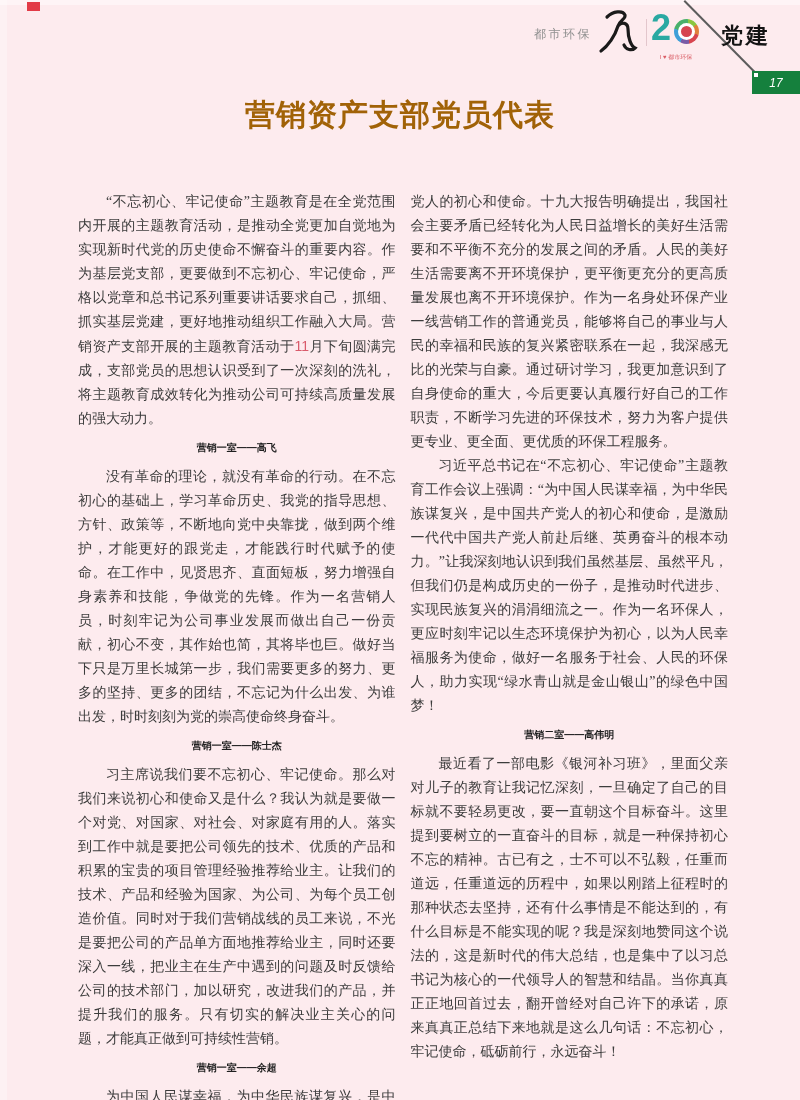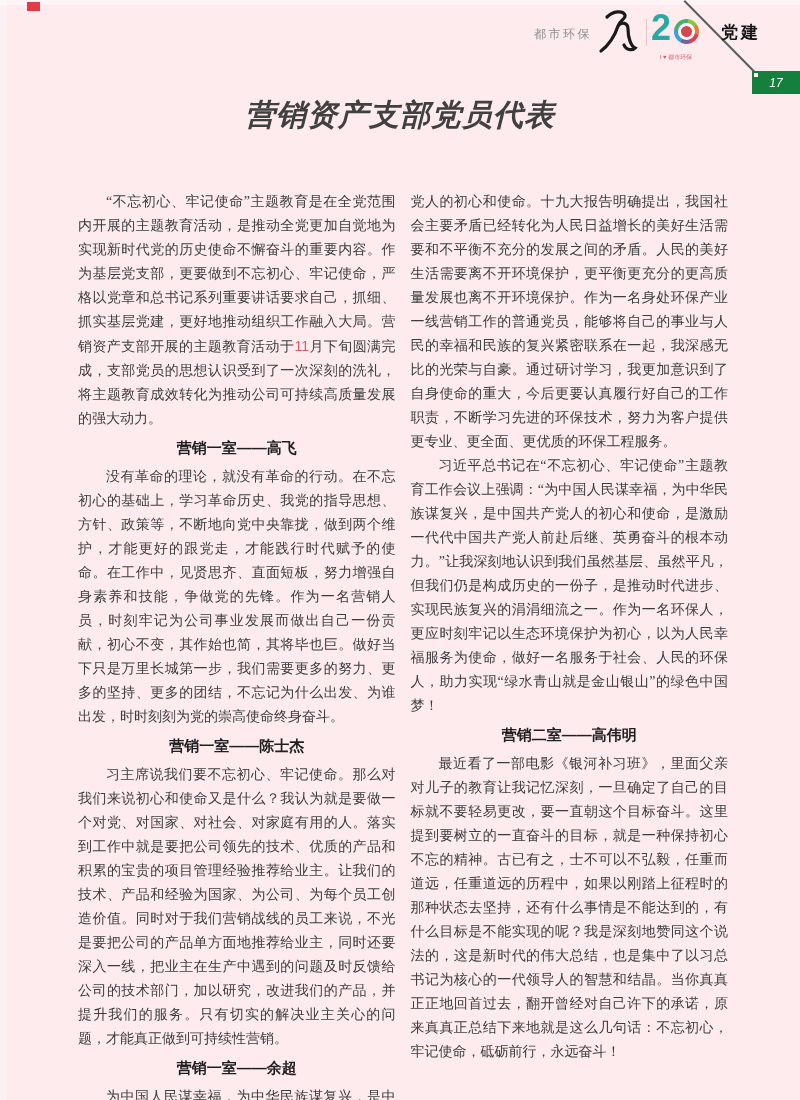--- a/index.html
+++ b/index.html
@@ -35,50 +35,50 @@
     font-family:"Liberation Sans","DejaVu Sans",sans-serif;
     font-size:6px;color:#d95b63;text-align:center;white-space:nowrap;
   }
   .slash{
     position:absolute;left:685px;top:0;width:103px;height:1.5px;background:#5c5c5c;
     transform-origin:0 0;transform:rotate(45.4deg);
   }
   .section-label{
     position:absolute;left:721px;top:21px;
     font-family:"Liberation Sans","DejaVu Sans",sans-serif;
-    font-size:17px;font-weight:800;letter-spacing:3px;color:#141414;
+    font-size:22px;font-weight:800;letter-spacing:3px;color:#141414;
   }
   .page-badge{
     position:absolute;left:752px;top:71px;width:48px;height:23px;
     background:#15803d;color:#ffffff;
     font-family:"Liberation Sans","DejaVu Sans",sans-serif;
     font-size:12px;font-style:italic;
     display:flex;align-items:center;justify-content:center;
   }
   .page-badge::before{content:"";position:absolute;left:2px;top:2px;width:4px;height:4px;background:#ffffff;}
   
-  .title-block{position:absolute;top:94px;left:0;right:0;text-align:center;color:#404040;font-style:italic;}
+  .title-block{position:absolute;top:94px;left:0;right:0;text-align:center;color:#a16207;}
   .title-line{font-weight:700;letter-spacing:1px;line-height:42px;}
   .title-line.l1{font-size:30px;}
   .title-line.l2{font-size:31px;}
   
   .columns{
     position:absolute;top:190px;left:78px;width:650px;
     display:flex;gap:15px;
   }
   .col{flex:1 1 0;min-width:0;}
   .para{
     margin:0;font-size:14px;line-height:24px;color:#3c3c3c;
     text-align:justify;text-indent:2em;
   }
   .para.cont{text-indent:0;}
   .hl-red{color:#d95b6b;font-family:"Liberation Sans","DejaVu Sans",sans-serif;margin-top:28px;}
   .sec-heading{
     margin:5px 0;font-family:"Liberation Sans","DejaVu Sans",sans-serif;
-    font-size:15px;font-weight:700;color:#1f1f1f;text-align:center;line-height:24px;
+    font-size:10px;font-weight:700;color:#1f1f1f;text-align:center;line-height:24px;
   }
 </style>
 </head>
 <body>
 
 <div class="page">
 
   <div class="corner-red"></div>
 
   <span class="brand-text">都市环保</span>

